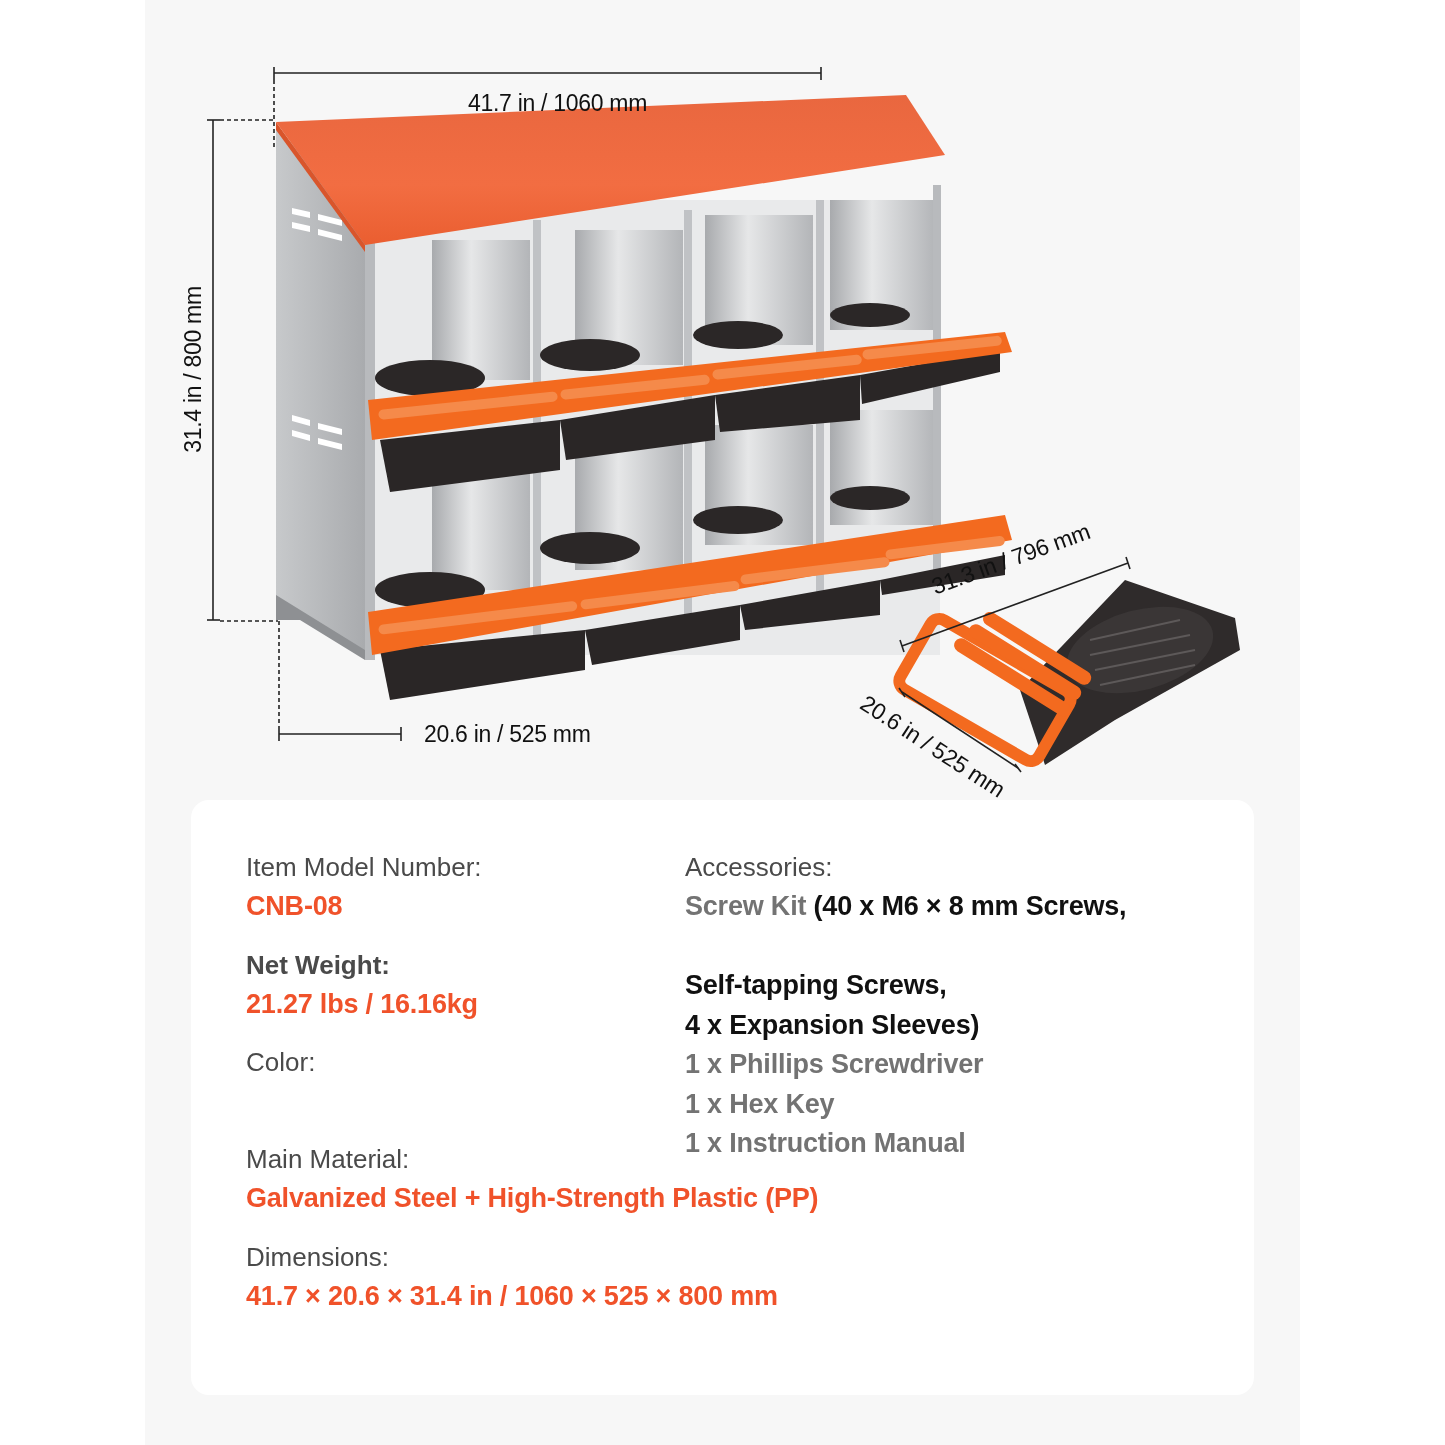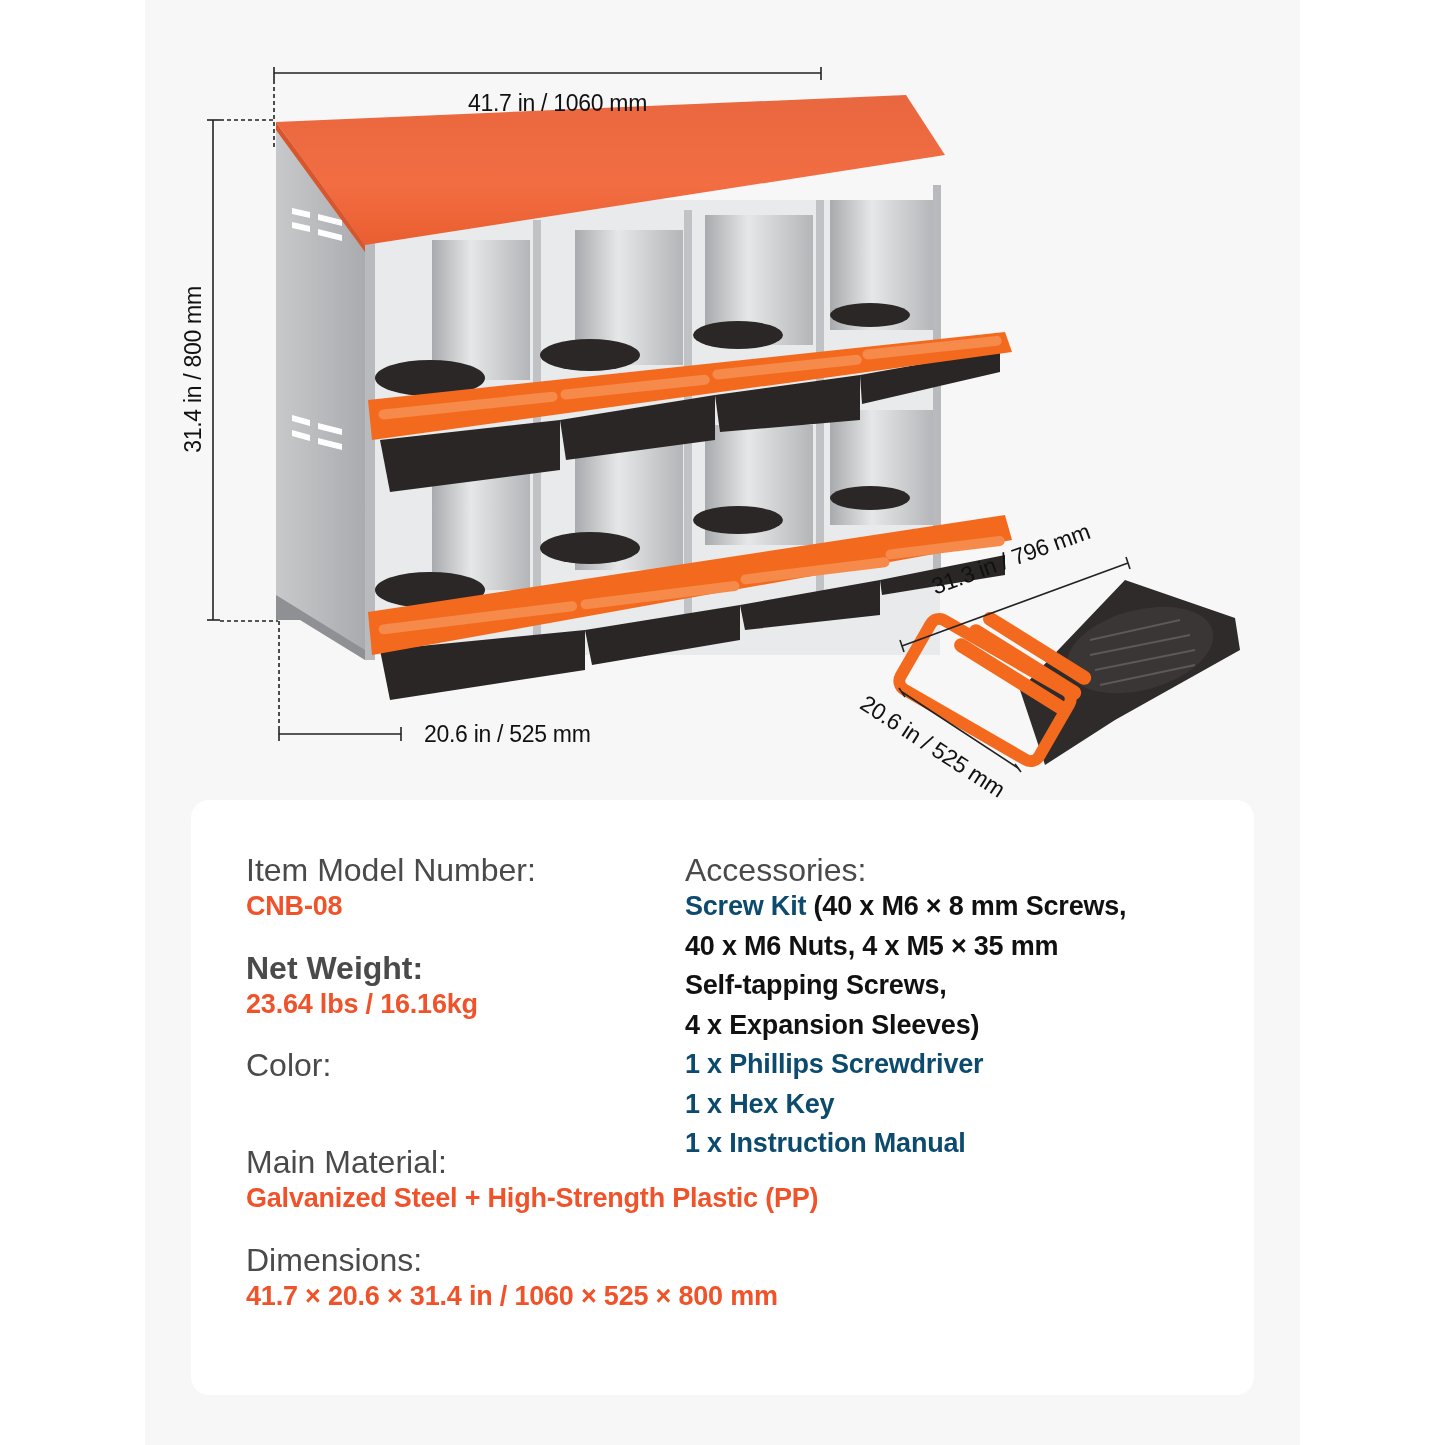--- a/index.html
+++ b/index.html
@@ -1,23 +1,23 @@
 <!DOCTYPE html>
 <html><head>
 <meta charset="utf-8">
 <style>
   html, body { margin: 0; padding: 0; background: #ffffff; }
   body { width: 1445px; height: 1445px; position: relative; overflow: hidden; font-family: "Liberation Sans", "DejaVu Sans", sans-serif; }
   .panel { position: absolute; left: 145px; top: 0; width: 1155px; height: 1445px; background: #f7f7f7; }
   .dim-text { position: absolute; color: #111; font-size: 23px; letter-spacing: -0.3px; white-space: nowrap; font-family: "Liberation Sans", "DejaVu Sans", sans-serif; }
   .card { position: absolute; left: 191px; top: 800px; width: 1063px; height: 595px; background: #ffffff; border-radius: 18px; }
-  .spec-label { position: absolute; color: #4a4a4a; font-size: 32px; white-space: nowrap; }
+  .spec-label { position: absolute; color: #4a4a4a; font-size: 26px; white-space: nowrap; }
   .spec-value { position: absolute; color: #f0522a; font-size: 27px; font-weight: bold; white-space: nowrap; letter-spacing: -0.2px; }
   .acc-line { position: absolute; font-size: 27px; font-weight: bold; white-space: nowrap; letter-spacing: -0.2px; }
-  .acc-orange { color: #0c4a6e; }
+  .acc-orange { color: #737373; }
   .acc-black { color: #111111; }
   svg { position: absolute; left: 0; top: 0; }
 </style>
 </head>
 <body>
 
 <div class="panel"></div>
 
 <svg width="1445" height="800" viewBox="0 0 1445 800">
   <defs>
@@ -162,33 +162,32 @@
 <div class="dim-text" style="left:88px; top:356px; width:210px; text-align:center; transform: rotate(-90deg);">31.4 in / 800 mm</div>
 <div class="dim-text" style="left:424px; top:721px;">20.6 in / 525 mm</div>
 <div class="dim-text" style="left:928px; top:575px; transform: rotate(-20deg); transform-origin: left top;">31.3 in / 796 mm</div>
 <div class="dim-text" style="left:870px; top:690px; transform: rotate(33deg); transform-origin: left top;">20.6 in / 525 mm</div>
 
 <div class="card">
   <div class="spec-label" style="left:55px; top:52px;">Item Model Number:</div>
   <div class="spec-value" style="left:55px; top:91px;">CNB-08</div>
 
   <div class="spec-label" style="left:55px; top:150px;font-weight:bold;">Net Weight:</div>
-  <div class="spec-value" style="left:55px; top:189px;">23.64 lbs /  16.16kg</div>
+  <div class="spec-value" style="left:55px; top:189px;">21.27 lbs /  16.16kg</div>
 
   <div class="spec-label" style="left:55px; top:247px;">Color:</div>
 
   <div class="spec-label" style="left:55px; top:344px;">Main Material:</div>
   <div class="spec-value" style="left:55px; top:383px;">Galvanized Steel + High-Strength Plastic (PP)</div>
 
   <div class="spec-label" style="left:55px; top:442px;">Dimensions:</div>
   <div class="spec-value" style="left:55px; top:481px;">41.7 × 20.6 × 31.4 in / 1060 × 525 × 800 mm</div>
 
   <div class="spec-label" style="left:494px; top:52px;text-align:right;">Accessories:</div>
   <div class="acc-line" style="left:494px; top:91px;">
     <span class="acc-orange">Screw Kit</span><span class="acc-black"> (40 x M6 × 8 mm Screws,</span>
   </div>
-  <div class="acc-line acc-black" style="left:494px; top:131px;">40 x M6 Nuts, 4 x M5 × 35 mm</div>
   <div class="acc-line acc-black" style="left:494px; top:170px;">Self-tapping Screws,</div>
   <div class="acc-line acc-black" style="left:494px; top:210px;">4 x Expansion Sleeves)</div>
   <div class="acc-line acc-orange" style="left:494px; top:249px;">1 x Phillips Screwdriver</div>
   <div class="acc-line acc-orange" style="left:494px; top:289px;">1 x Hex Key</div>
   <div class="acc-line acc-orange" style="left:494px; top:328px;">1 x Instruction Manual</div>
 </div>
 
 </body></html>

